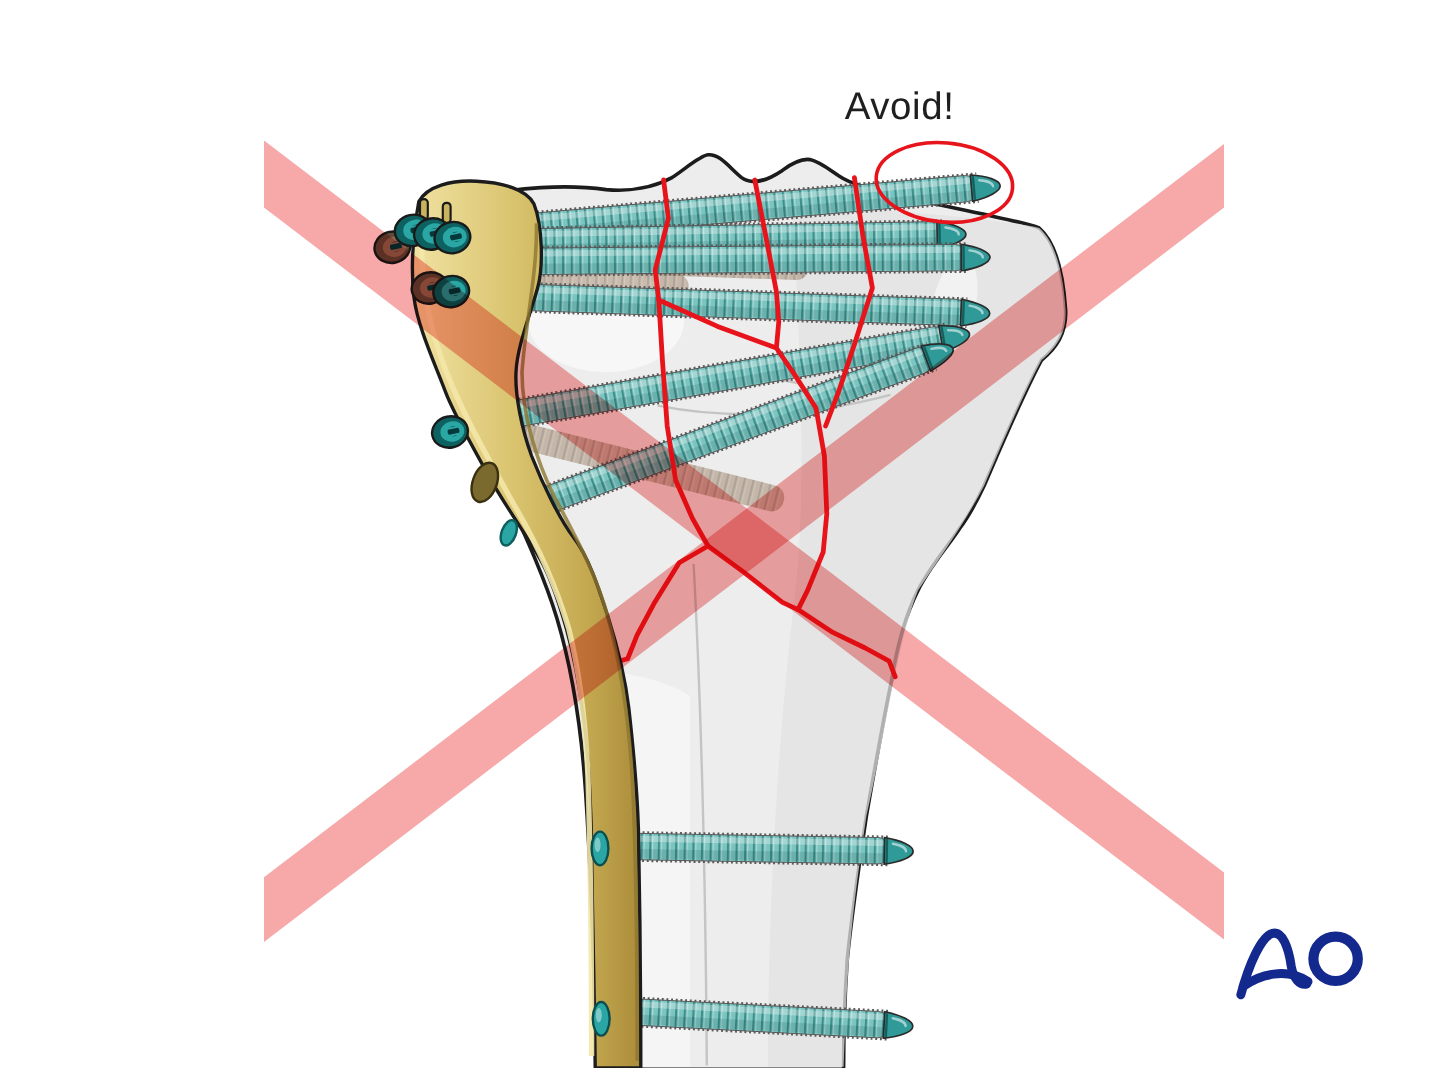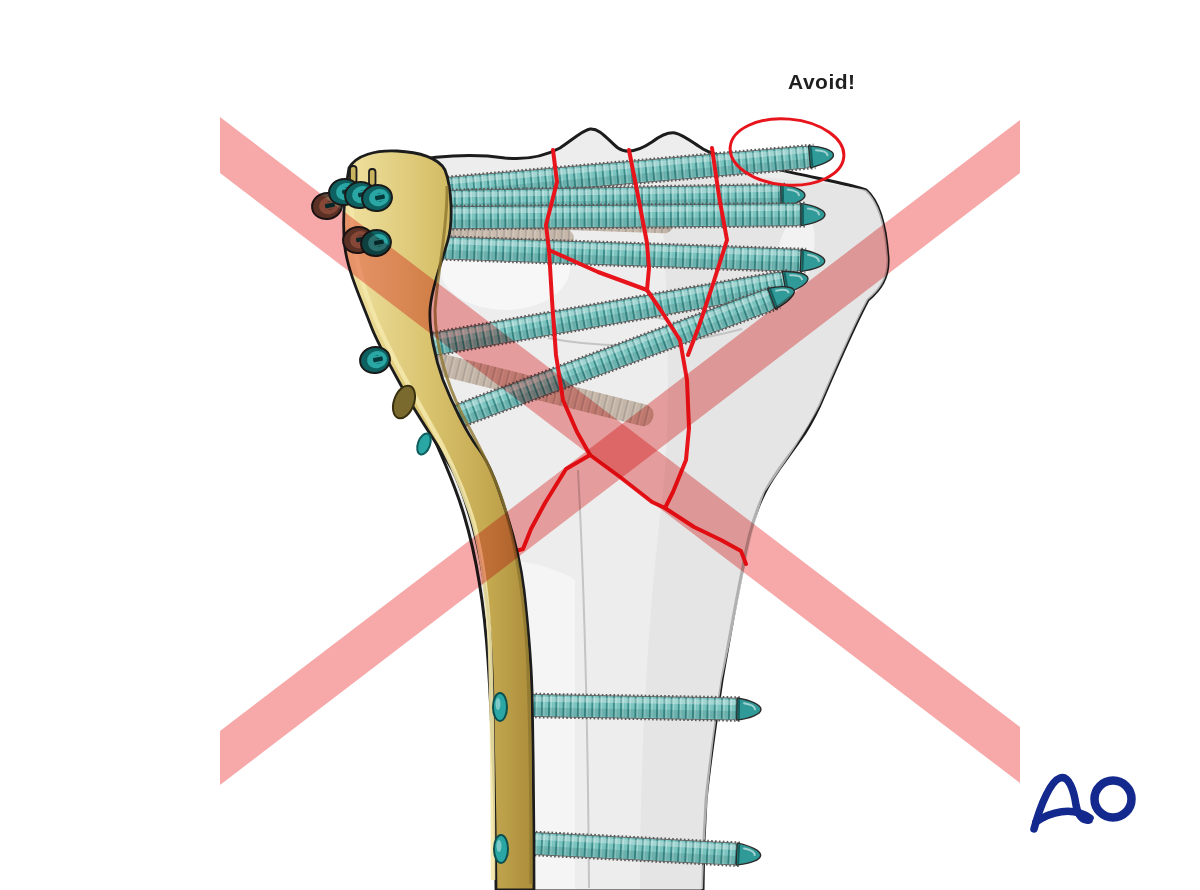--- a/index.html
+++ b/index.html
@@ -1,18 +1,18 @@
 <!DOCTYPE html>
 <html style="--background: #ffffff; --prohibition_pink: #f7a8a8; --fracture_red: #e8141c; --bone_fill: #ededed; --bone_shade: #e2e2e2; --bone_outline: #1c1c1c; --screw_teal_base: #7cc4c0; --screw_teal_dark: #3d8f8c; --screw_teal_light: #a9dcd8; --screw_tip: #2f9a97; --head_ring_teal: #0e6161; --head_face_teal: #2aa7a4; --head_socket: #06393c; --head_ring_brown: #5e4a38; --head_face_brown: #8a6b52; --plate_mid: #d9c36e; --logo_blue: #14298e; --ink: #1f1f1f;"><head>
 <meta charset="utf-8">
 <style>
   html,body{margin:0;padding:0;width:1200px;height:890px;background:#fff;overflow:hidden;
     font-family:"Liberation Sans",sans-serif;position:relative;}
   #stage{position:absolute;left:0;top:0;width:1200px;height:890px;}
-  .avoid-label{position:absolute;left:788px;top:70px;font-size:21px;font-weight:700;
+  .avoid-label{position:absolute;left:704px;top:70px;font-size:32px;font-weight:400;
     color:var(--ink,#1f1f1f);letter-spacing:.5px;}
   svg{position:absolute;left:0;top:0;}
   .band{fill:var(--prohibition_pink,#f7a8a8);mix-blend-mode:multiply;}
   .frac{fill:none;stroke:var(--fracture_red,#e8141c);stroke-width:4;stroke-linejoin:round;stroke-linecap:round;}
   .callout{fill:none;stroke:var(--fracture_red,#e8141c);stroke-width:3;}
   .bone{fill:var(--bone_fill,#ededed);stroke:var(--bone_outline,#1c1c1c);stroke-width:3;}
   .shade{fill:var(--bone_shade,#e2e2e2);opacity:.75;}
   .hl{fill:#ffffff;}
   .detail{stroke:#c4c4c4;stroke-width:2;fill:none;}
   .plate{fill:url(#plateGrad);stroke:#1c1c1c;stroke-width:2.8;}

